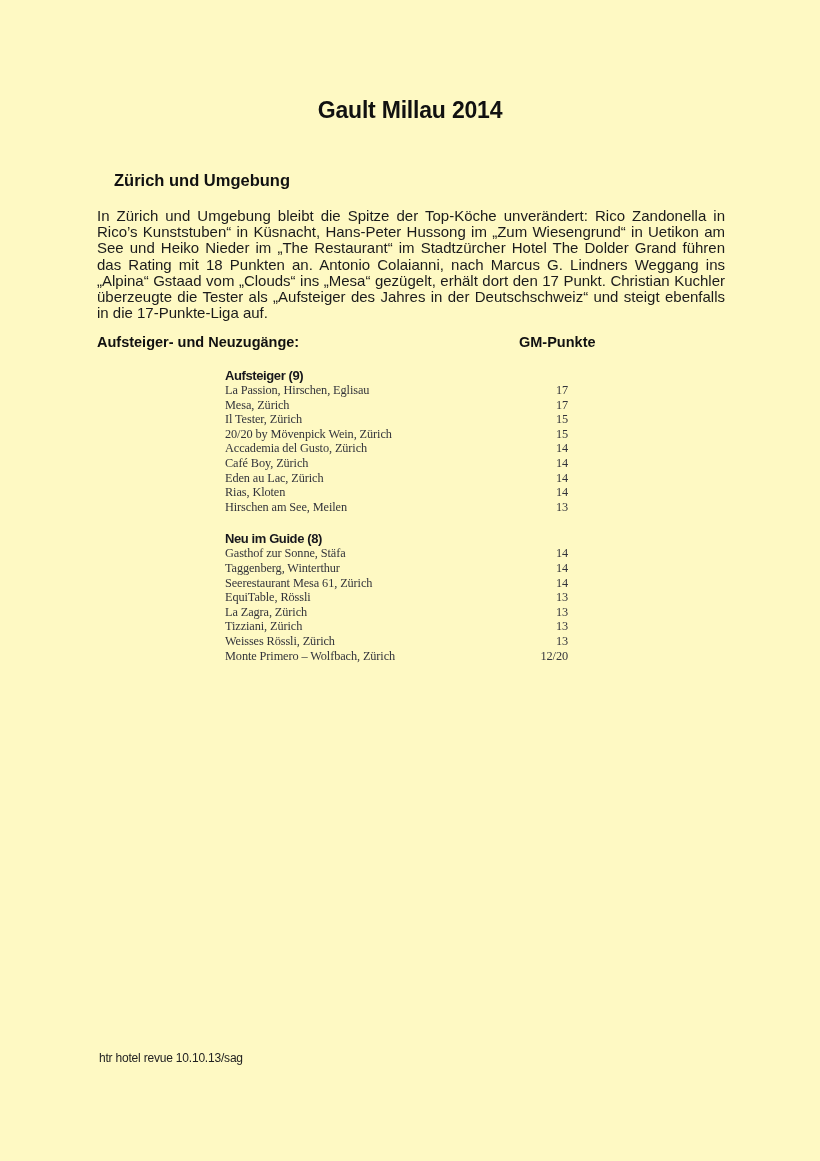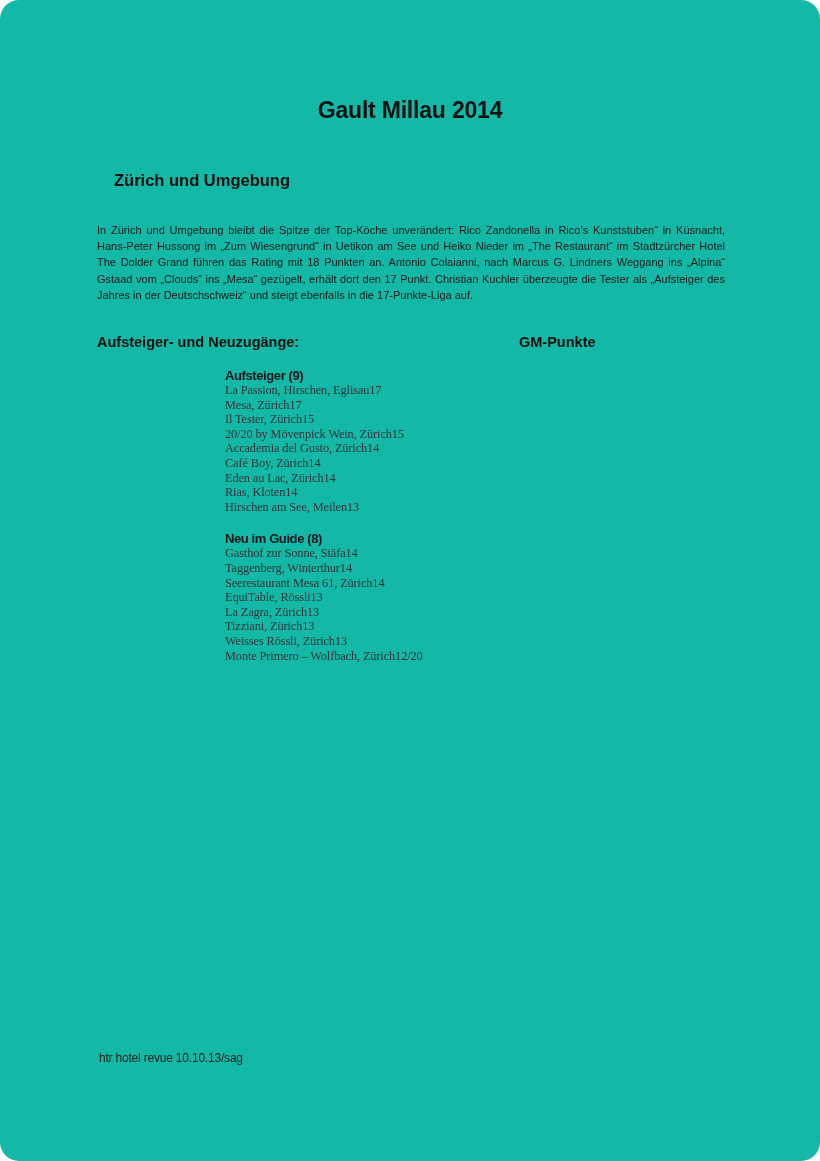--- a/index.html
+++ b/index.html
@@ -10,23 +10,22 @@
     width: 820px;
     height: 1161px;
     background: #ffffff;
     font-family: "Liberation Sans", sans-serif;
     color: #1b1b1b;
   }
   .page {
     position: relative;
     width: 820px;
     height: 1161px;
-    background: #14b8a6;
+    background: #fef9c3;
     overflow: hidden;
-    border-radius: 19px;
   }
   .doc-title {
     position: absolute;
     top: 97px;
     left: 0;
     width: 820px;
     text-align: center;
     font-size: 23px;
     font-weight: 700;
     color: #111111;
@@ -36,25 +35,25 @@
     position: absolute;
     top: 171px;
     left: 97px;
     font-size: 16.5px;
     font-weight: 700;
     color: #111111;
     margin-left: 17px;
   }
   .body-paragraph {
     position: absolute;
-    top: 222px;
+    top: 208px;
     left: 97px;
     width: 628px;
     margin: 0;
-    font-size: 11px;
+    font-size: 15px;
     line-height: 16.2px;
     text-align: justify;
     color: #1b1b1b;
   }
   .listing-headers {
     position: absolute;
     top: 334px;
     left: 97px;
     width: 628px;
     height: 18px;
@@ -79,20 +78,21 @@
   .group-title {
     font-family: "Liberation Sans", sans-serif;
     font-size: 13px;
     font-weight: 700;
     line-height: 15px;
     letter-spacing: -0.4px;
     color: #17171c;
   }
   .row {
     display: flex;
+    justify-content: space-between;
     font-family: "Liberation Serif", serif;
     font-size: 12.3px;
     line-height: 14.6px;
     letter-spacing: -0.1px;
     color: #33343b;
   }
   .row .points {
     text-align: right;
     white-space: nowrap;
   }

